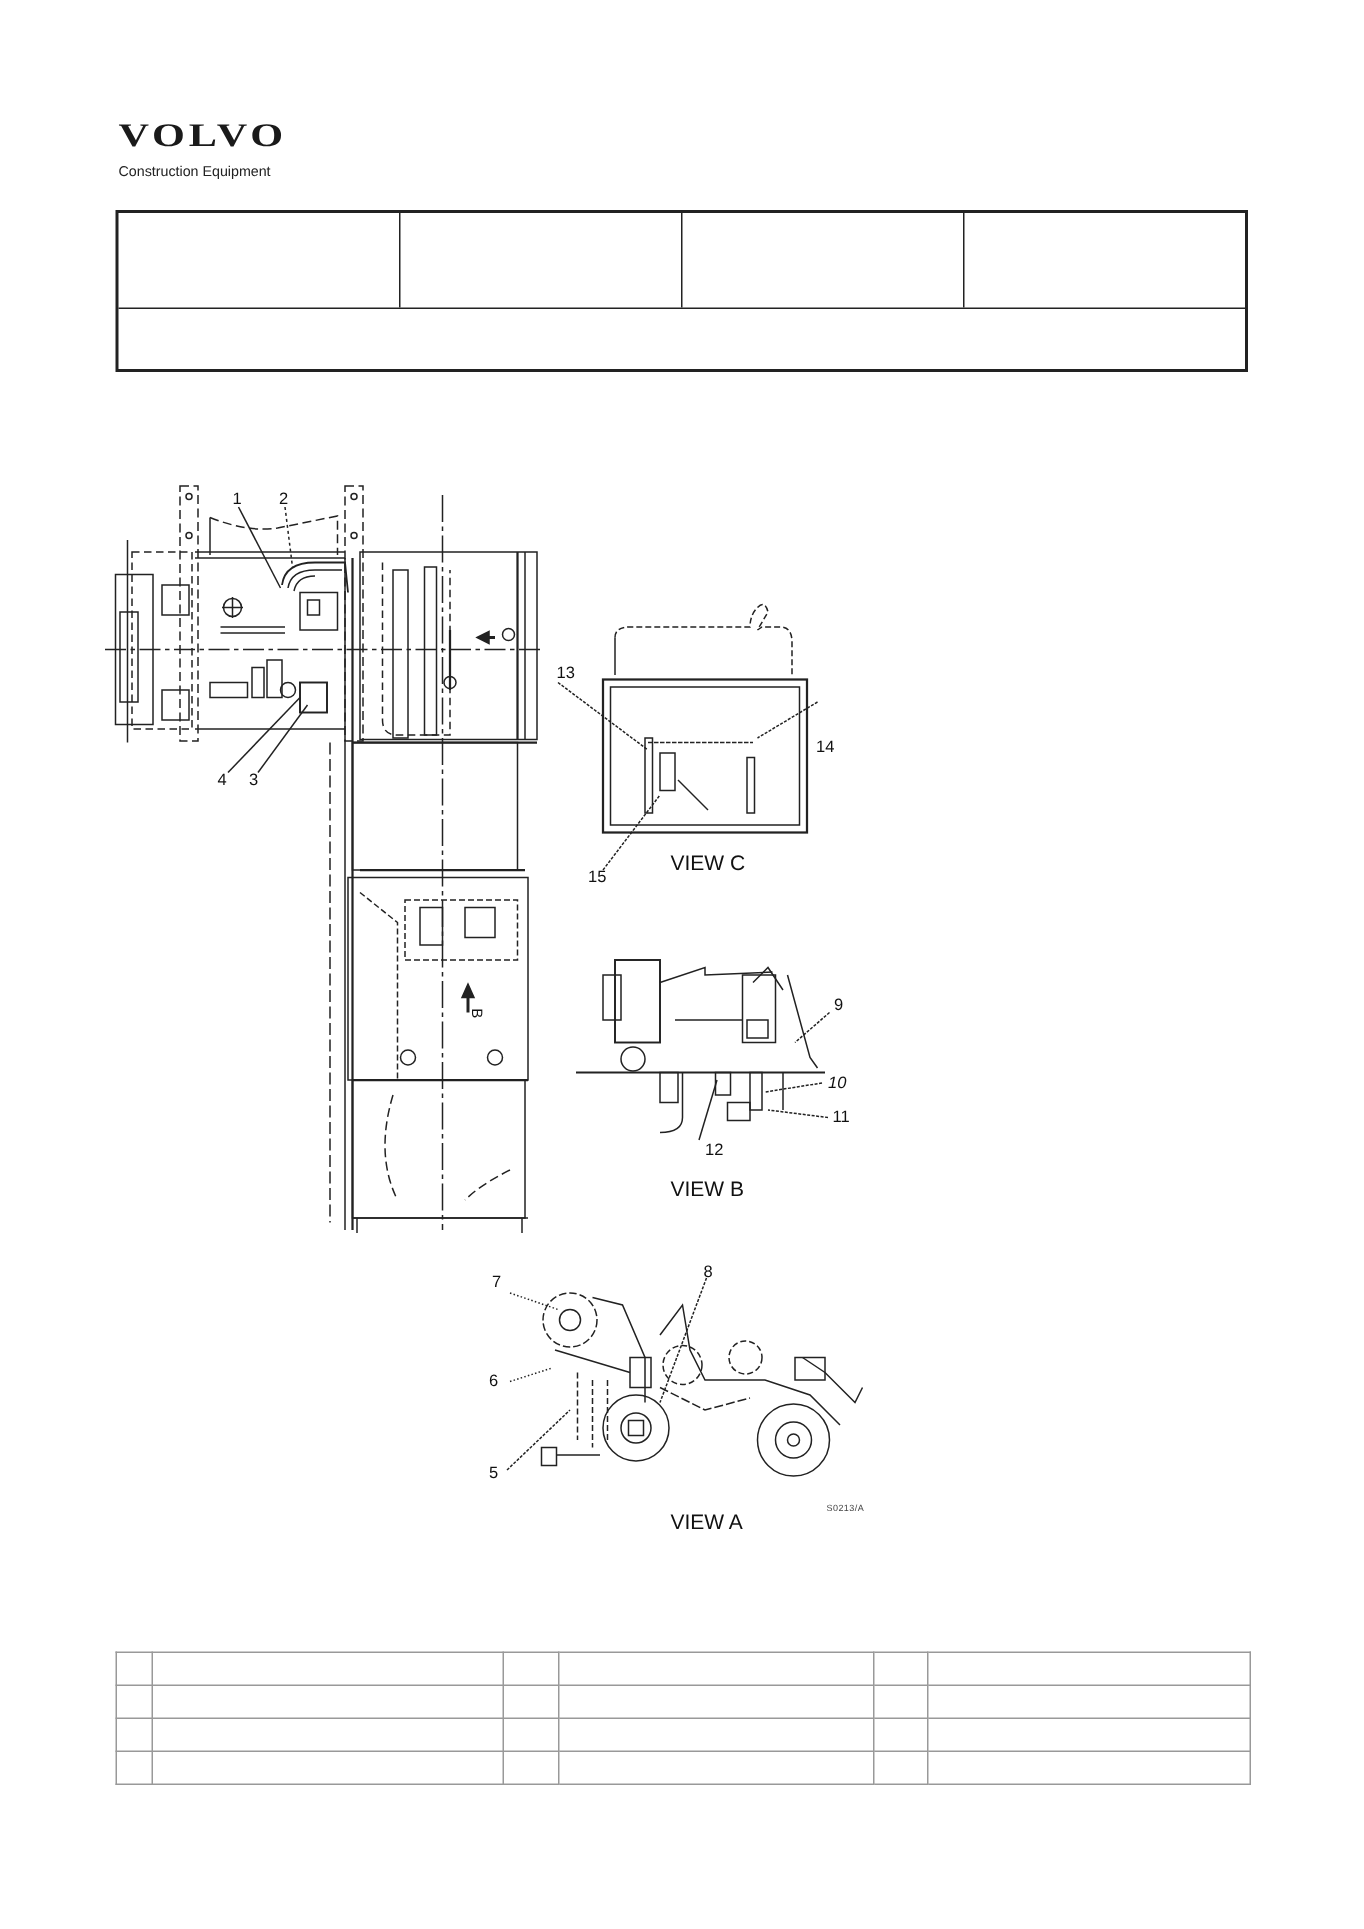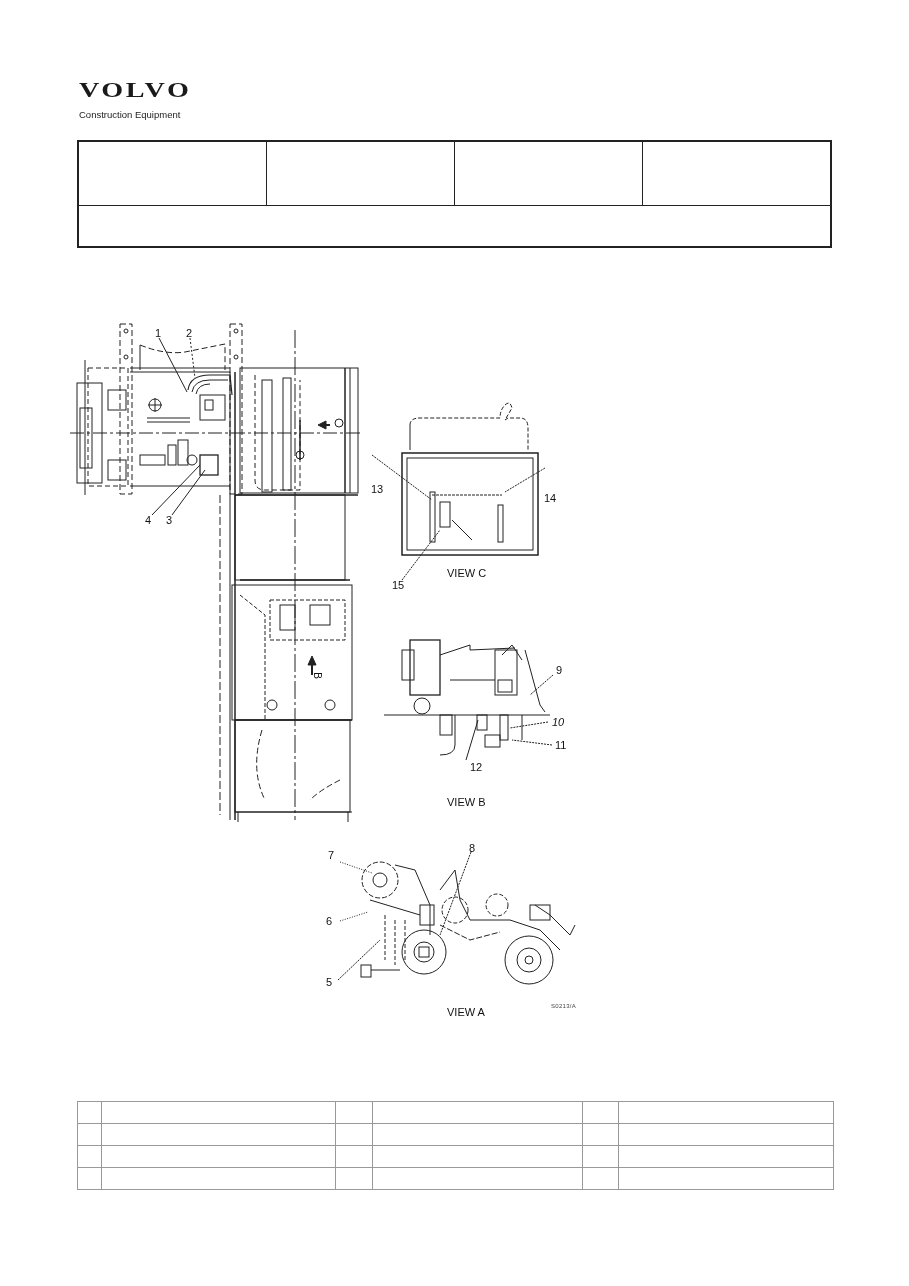--- a/index.html
+++ b/index.html
@@ -6,21 +6,21 @@
   body { width:909px; height:1286px; position:relative; overflow:hidden; font-family:"Liberation Sans", sans-serif; color:#111; }
   .logo { position:absolute; left:79px; top:77px; font-family:"Liberation Serif", serif; font-weight:900; font-size:22px; letter-spacing:2px; color:#1a1a1a; transform:scaleX(1.28); transform-origin:left top; }
   .logo-sub { position:absolute; left:79px; top:109px; font-size:9.5px; color:#222;text-align:right; }
   .header-box { position:absolute; left:77px; top:140px; width:755px; height:108px; border:2px solid #222; box-sizing:border-box; }
   .header-box .row1 { position:absolute; left:0; top:0; width:100%; height:63px; border-bottom:1.5px solid #222; display:flex; }
   .header-box .cell { flex:1; border-right:1.5px solid #222; box-sizing:border-box; }
   .header-box .cell:last-child { border-right:none; }
   .header-box .row2 { position:absolute; left:0; top:64px; width:100%; height:40px; }
   .drawing { position:absolute; left:0; top:0; width:909px; height:1286px; }
   .lbl { position:absolute; font-size:11px; color:#111; line-height:1; }
-  .view-lbl { position:absolute; font-size:11px; color:#111; }
+  .view-lbl { position:absolute; font-size:14px; color:#111; }
   .ref { position:absolute; font-size:6px; color:#444; letter-spacing:0.3px; }
   .parts-table { position:absolute; left:77px; top:1101px; border-collapse:collapse; }
   .parts-table td { border:1px solid #999; height:22px; padding:0; box-sizing:border-box; }
 </style>
 </head>
 <body>
 
 <div class="logo">VOLVO</div>
 <div class="logo-sub">Construction Equipment</div>
 
@@ -187,26 +187,26 @@
 <span class="lbl" style="left:166px;top:515px;">3</span>
 <span class="lbl" style="left:145px;top:515px;">4</span>
 <span class="lbl" style="left:326px;top:977px;">5</span>
 <span class="lbl" style="left:326px;top:916px;">6</span>
 <span class="lbl" style="left:328px;top:850px;">7</span>
 <span class="lbl" style="left:469px;top:843px;">8</span>
 <span class="lbl" style="left:556px;top:665px;">9</span>
 <span class="lbl" style="left:552px;top:717px;font-style:italic;">10</span>
 <span class="lbl" style="left:555px;top:740px;">11</span>
 <span class="lbl" style="left:470px;top:762px;">12</span>
-<span class="lbl" style="left:371px;top:444px;margin-top:40px;">13</span>
+<span class="lbl" style="left:371px;top:444px;">13</span>
 <span class="lbl" style="left:544px;top:461px;margin-top:32px;">14</span>
 <span class="lbl" style="left:392px;top:580px;text-align:center;">15</span>
 
 <span class="view-lbl" style="left:447px;top:567px;">VIEW C</span>
-<span class="view-lbl" style="left:447px;top:784px;margin-top:12px;">VIEW B</span>
+<span class="view-lbl" style="left:447px;top:784px;">VIEW B</span>
 <span class="view-lbl" style="left:447px;top:1006px;">VIEW A</span>
 <span class="view-lbl" style="left:314px;top:670px;font-size:10px;transform:rotate(90deg);">B</span>
 <span class="ref" style="left:551px;top:1003px;">S0213/A</span>
 
 <table class="parts-table">
   <tbody>
     <tr>
       <td style="width:24px"></td>
       <td style="width:234px"></td>
       <td style="width:37px"></td>

